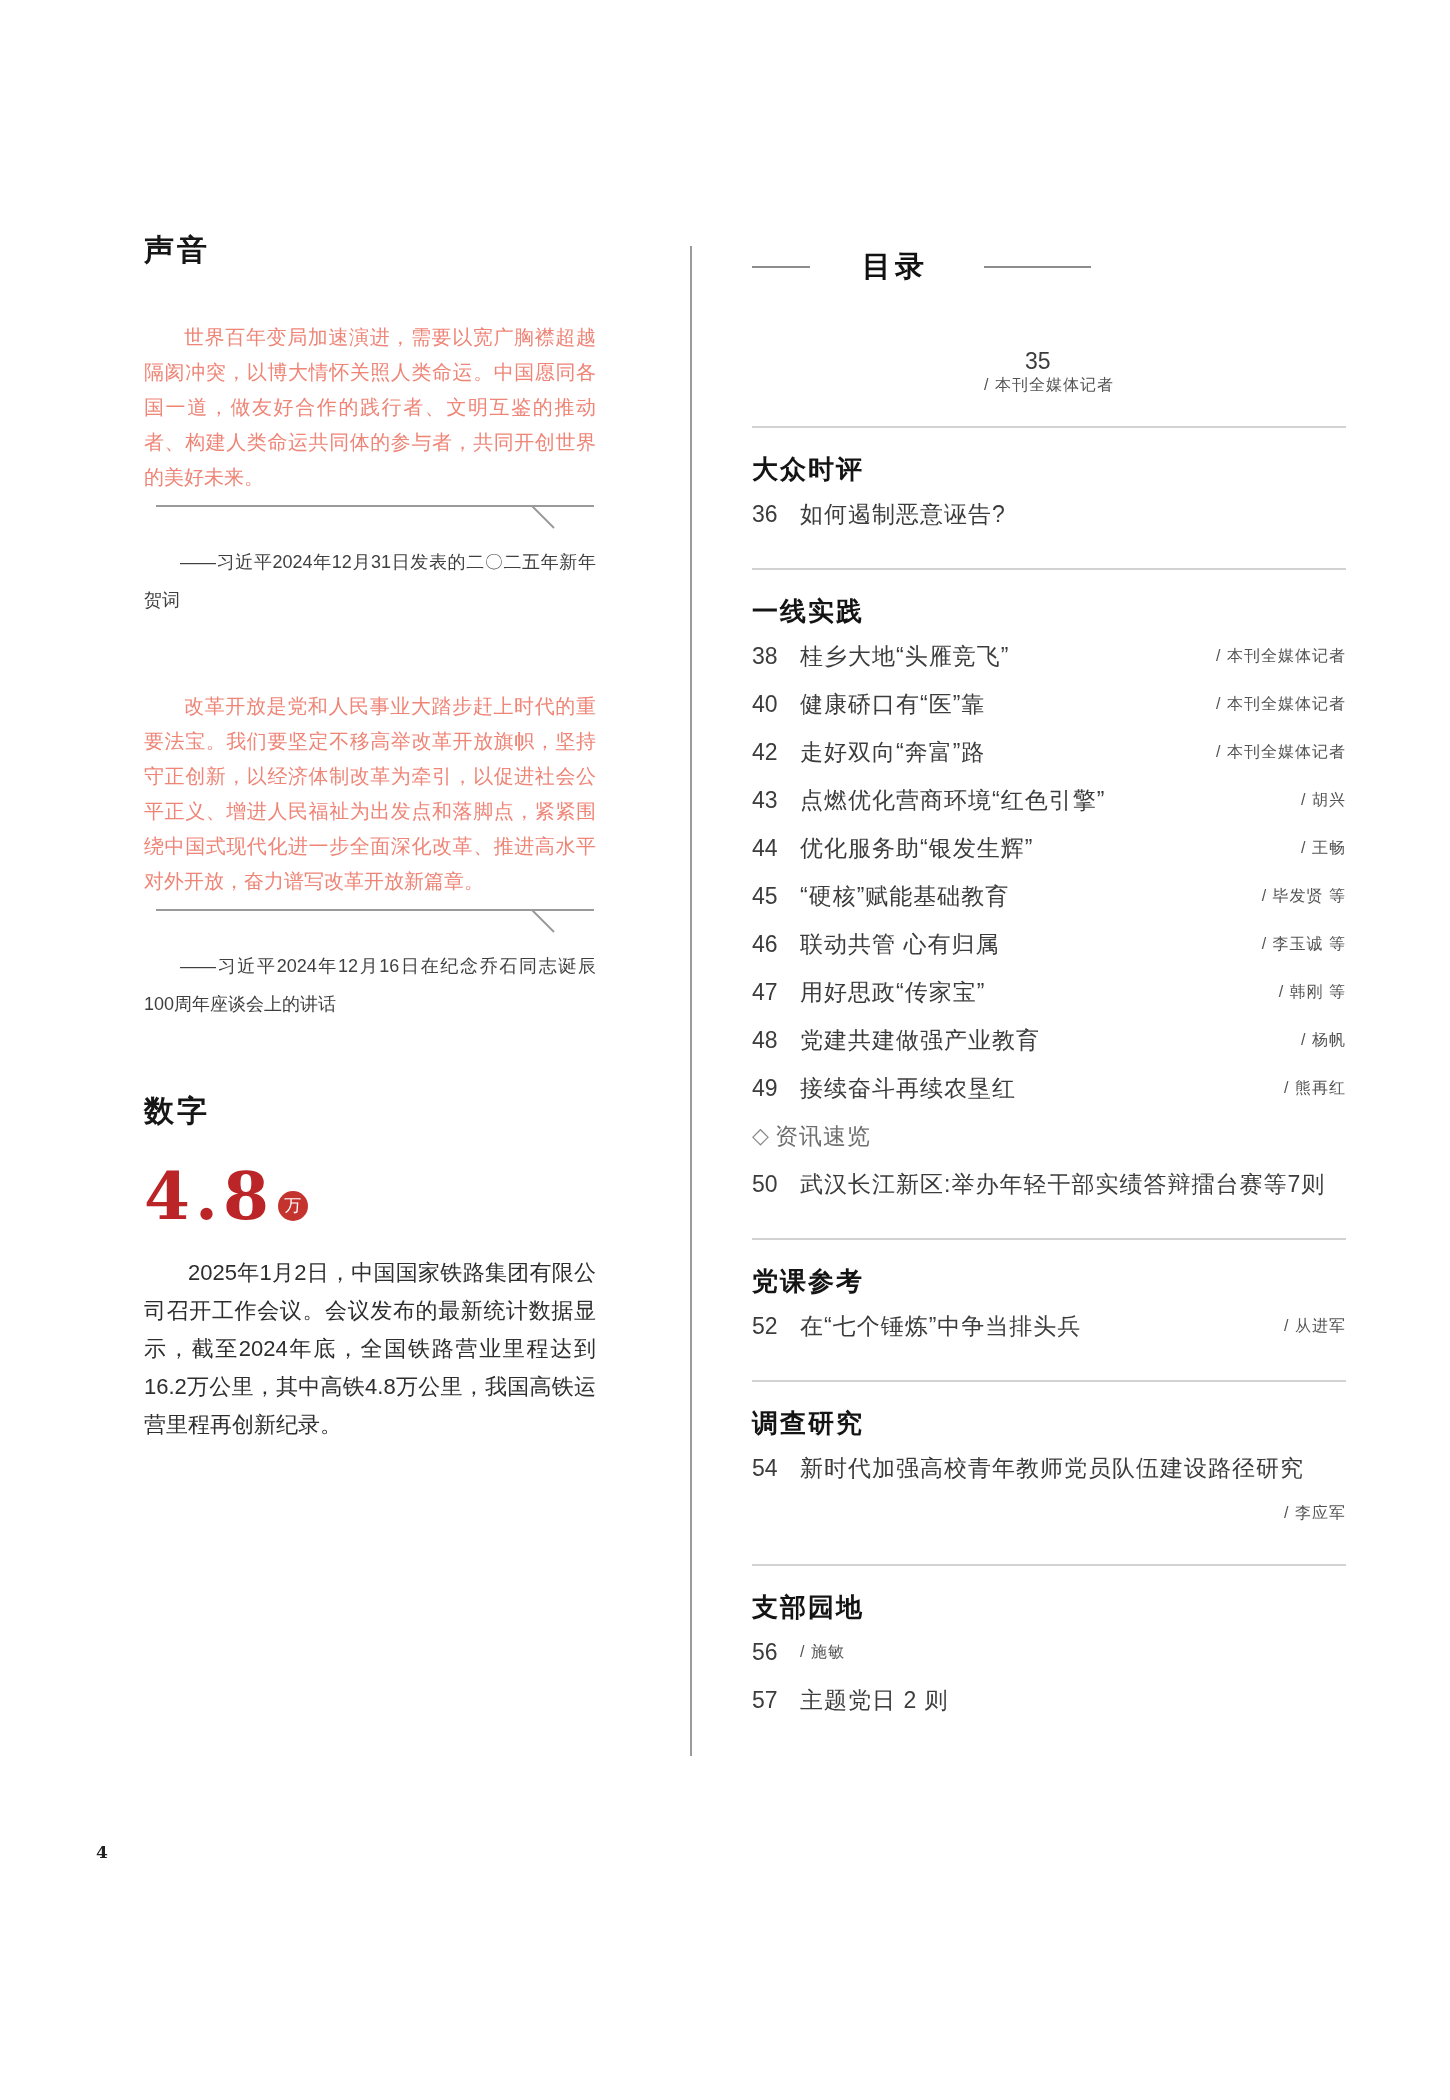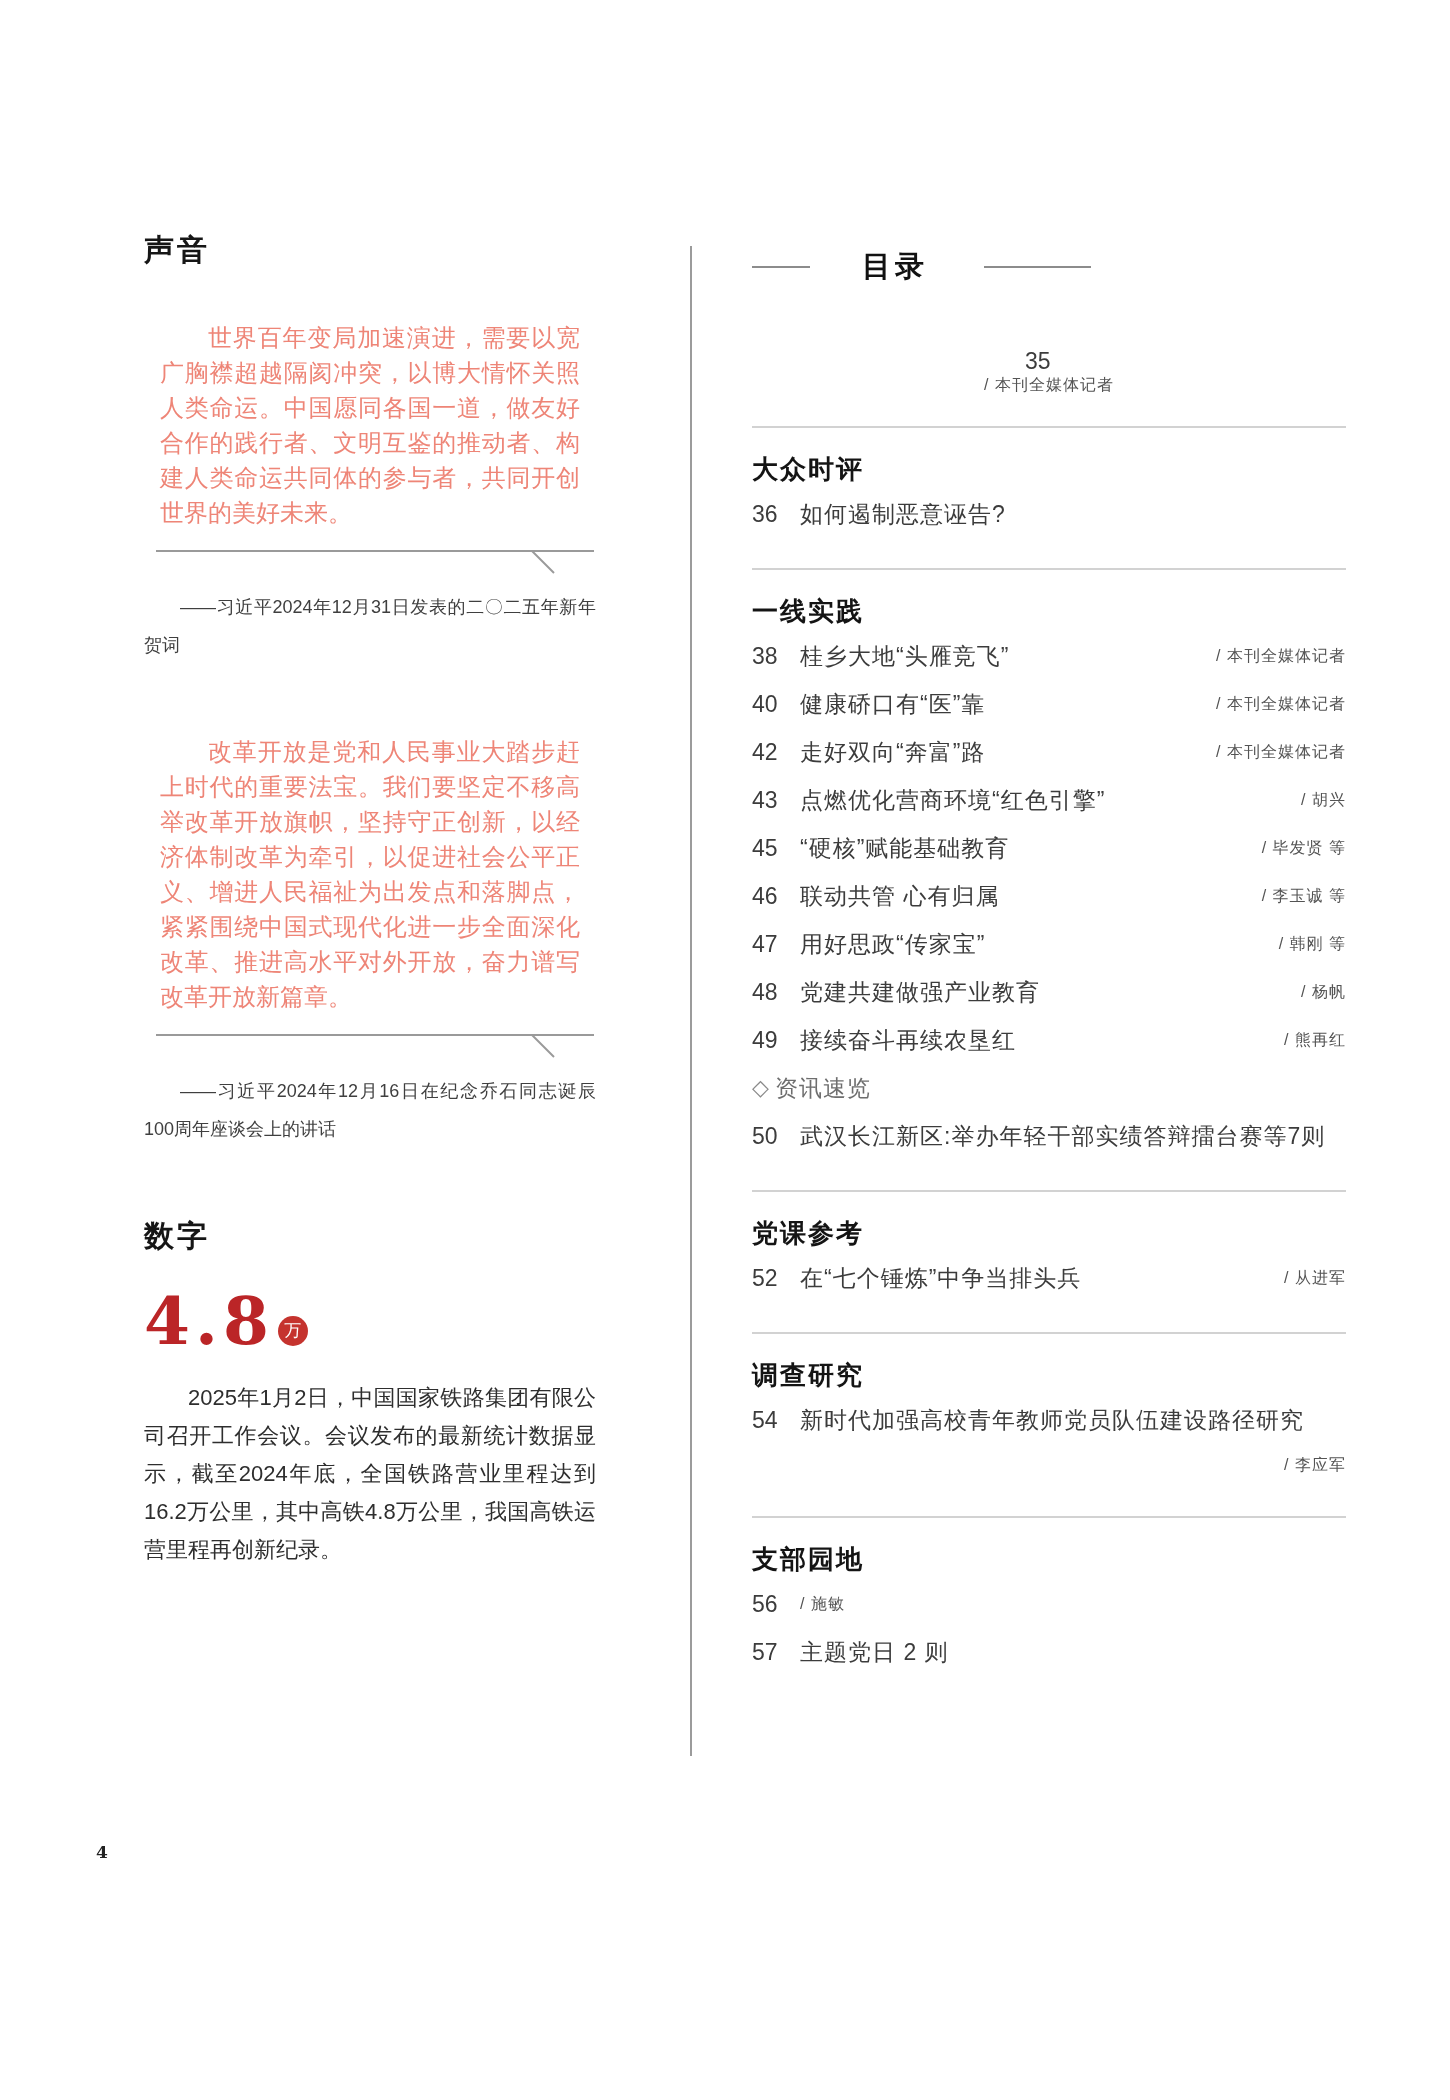--- a/index.html
+++ b/index.html
@@ -8,22 +8,22 @@
     font-family:"Liberation Sans",sans-serif;overflow:hidden;margin:0 auto;
   }
   
   .left-col{position:absolute;left:144px;top:232px;width:452px;}
   .col-heading{
     font-size:30px;font-weight:bold;color:#161616;letter-spacing:3px;
     margin:0 0 52px 0;line-height:36px;
   }
   .quote-block{margin-bottom:70px;}
   .quote-text{
-    font-size:24px;line-height:35px;color:#ee8577;
-    text-indent:2em;text-align:justify;margin:16px;
+    font-size:20px;line-height:35px;color:#ee8577;
+    text-indent:2em;text-align:justify;margin:0;
   }
   .quote-sep{display:block;margin-top:6px;}
   .attribution{
     font-size:18px;line-height:38px;color:#3f3f3f;
     text-indent:2em;text-align:justify;margin:14px 0 0 0;
   }
   .numbers-heading{margin-top:35px;margin-bottom:30px;}
   .num-item{margin-bottom:18px;}
   .big-number{
     font-family:"DejaVu Serif",serif;font-weight:bold;font-size:66px;
@@ -136,20 +136,25 @@
           <span class="toc-num">42</span>
           <span class="toc-title-text">走好双向“奔富”路</span>
           <span class="toc-author">/ 本刊全媒体记者</span>
         </div>
         <div class="toc-row">
           <span class="toc-num">43</span>
           <span class="toc-title-text">点燃优化营商环境“红色引擎”</span>
           <span class="toc-author">/ 胡兴</span>
         </div>
         <div class="toc-row">
+          <span class="toc-num">44</span>
+          <span class="toc-title-text">优化服务助“银发生辉”</span>
+          <span class="toc-author">/ 王畅</span>
+        </div>
+        <div class="toc-row">
           <span class="toc-num">45</span>
           <span class="toc-title-text">“硬核”赋能基础教育</span>
           <span class="toc-author">/ 毕发贤 等</span>
         </div>
         <div class="toc-row">
           <span class="toc-num">46</span>
           <span class="toc-title-text">联动共管 心有归属</span>
           <span class="toc-author">/ 李玉诚 等</span>
         </div>
         <div class="toc-row">

